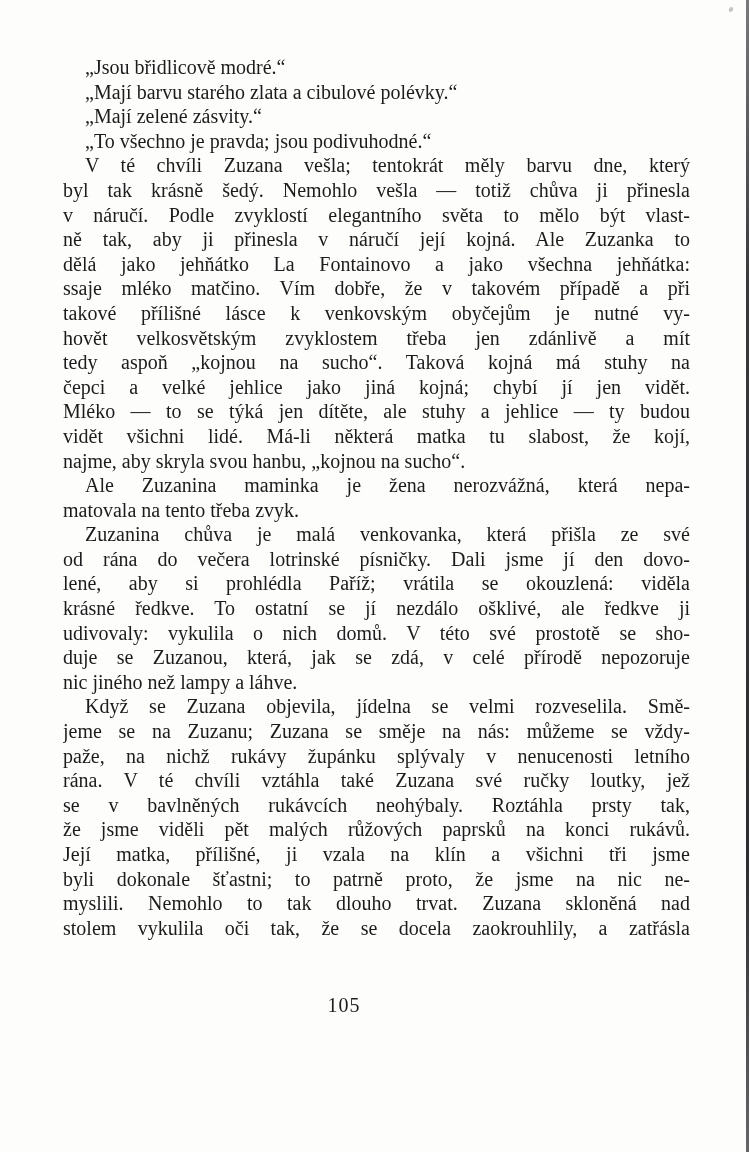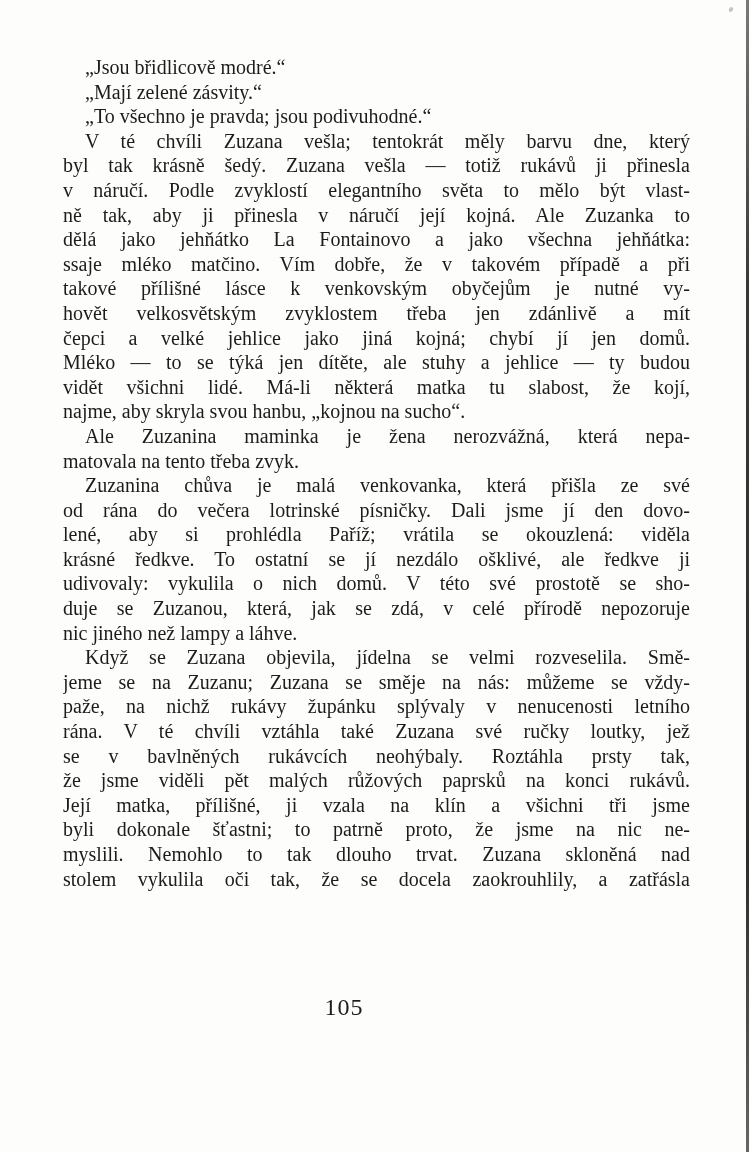--- a/index.html
+++ b/index.html
@@ -32,21 +32,21 @@
   }
   .line.indent {
     text-indent: 22px;
   }
   .page-number {
     position: absolute;
     top: 994px;
     left: 0;
     width: 688px;
     text-align: center;
-    font-size: 24px;
+    font-size: 20px;
     letter-spacing: 1px;
   }
   .scan-edge {
     position: absolute;
     top: 0;
     right: 1px;
     width: 3px;
     height: 1152px;
     background: linear-gradient(to bottom, #6a6a6a, #222222 25%, #161616 75%, #555555);
     opacity: 0.9;
@@ -61,31 +61,33 @@
     border-radius: 50%;
     transform: rotate(40deg);
   }
 </style>
 </head>
 <body>
 
 <div class="page">
   <div class="text-block" id="text-block">
       <div class="line indent">„Jsou břidlicově modré.“</div>
+      <div class="line indent">„Mají barvu starého zlata a cibulové polévky.“</div>
       <div class="line indent">„Mají zelené zásvity.“</div>
       <div class="line indent">„To všechno je pravda; jsou podivuhodné.“</div>
       <div class="line indent justify">V té chvíli Zuzana vešla; tentokrát měly barvu dne, který</div>
-      <div class="line justify">byl tak krásně šedý. Zuzana vešla — totiž rukávů ji přinesla</div>
+      <div class="line justify">byl tak krásně šedý. Nemohlo vešla — totiž chůva ji přinesla</div>
       <div class="line justify">v náručí. Podle zvyklostí elegantního světa to mělo být vlast-</div>
       <div class="line justify">ně tak, aby ji přinesla v náručí její kojná. Ale Zuzanka to</div>
       <div class="line justify">dělá jako jehňátko La Fontainovo a jako všechna jehňátka:</div>
       <div class="line justify">ssaje mléko matčino. Vím dobře, že v takovém případě a při</div>
       <div class="line justify">takové přílišné lásce k venkovským obyčejům je nutné vy-</div>
       <div class="line justify">hovět velkosvětským zvyklostem třeba jen zdánlivě a mít</div>
-      <div class="line justify">čepci a velké jehlice jako jiná kojná; chybí jí jen domů.</div>
+      <div class="line justify">tedy aspoň „kojnou na sucho“. Taková kojná má stuhy na</div>
+      <div class="line justify">čepci a velké jehlice jako jiná kojná; chybí jí jen vidět.</div>
       <div class="line justify">Mléko — to se týká jen dítěte, ale stuhy a jehlice — ty budou</div>
       <div class="line justify">vidět všichni lidé. Má-li některá matka tu slabost, že kojí,</div>
       <div class="line">najme, aby skryla svou hanbu, „kojnou na sucho“.</div>
       <div class="line indent justify">Ale Zuzanina maminka je žena nerozvážná, která nepa-</div>
       <div class="line">matovala na tento třeba zvyk.</div>
       <div class="line indent justify">Zuzanina chůva je malá venkovanka, která přišla ze své</div>
       <div class="line justify">od rána do večera lotrinské písničky. Dali jsme jí den dovo-</div>
       <div class="line justify">lené, aby si prohlédla Paříž; vrátila se okouzlená: viděla</div>
       <div class="line justify">krásné ředkve. To ostatní se jí nezdálo ošklivé, ale ředkve ji</div>
       <div class="line justify">udivovaly: vykulila o nich domů. V této své prostotě se sho-</div>

